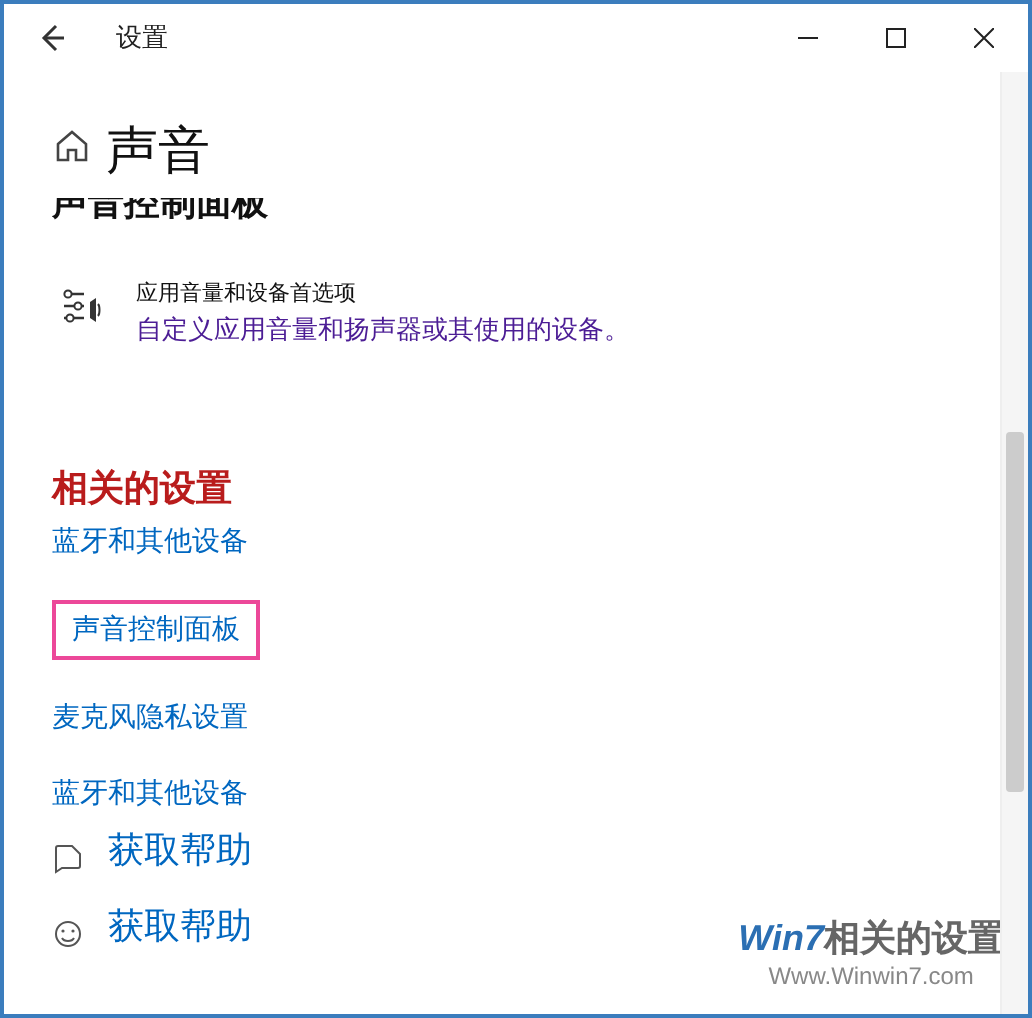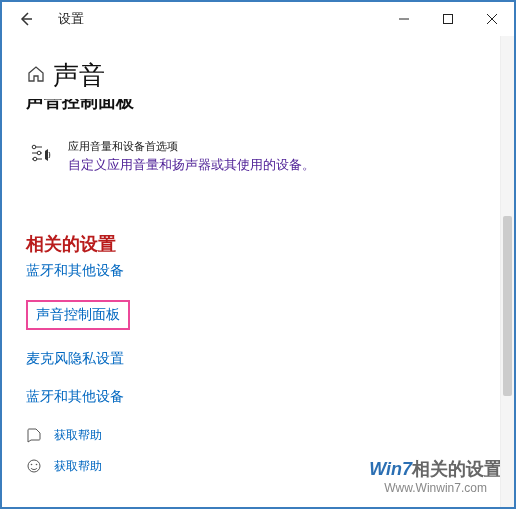--- a/index.html
+++ b/index.html
@@ -114,23 +114,23 @@
     margin-bottom: 20px;
   }
   .highlight-box .setting-link { margin-bottom: 0; }
   .footer-links {
     position: absolute;
     bottom: 18px;
     left: 24px;
   }
   .footer-link {
     display: flex;
-    align-items: flex-start;
+    align-items: flex-end;
     gap: 12px;
-    font-size: 12px;
+    font-size: 18px;
     color: #0067c0;
     margin-bottom: 14px;
   }
   .footer-link svg { color: #555; }
   .watermark {
     position: absolute;
     right: 12px;
     bottom: 12px;
     text-align: center;
     font-size: 12px;

